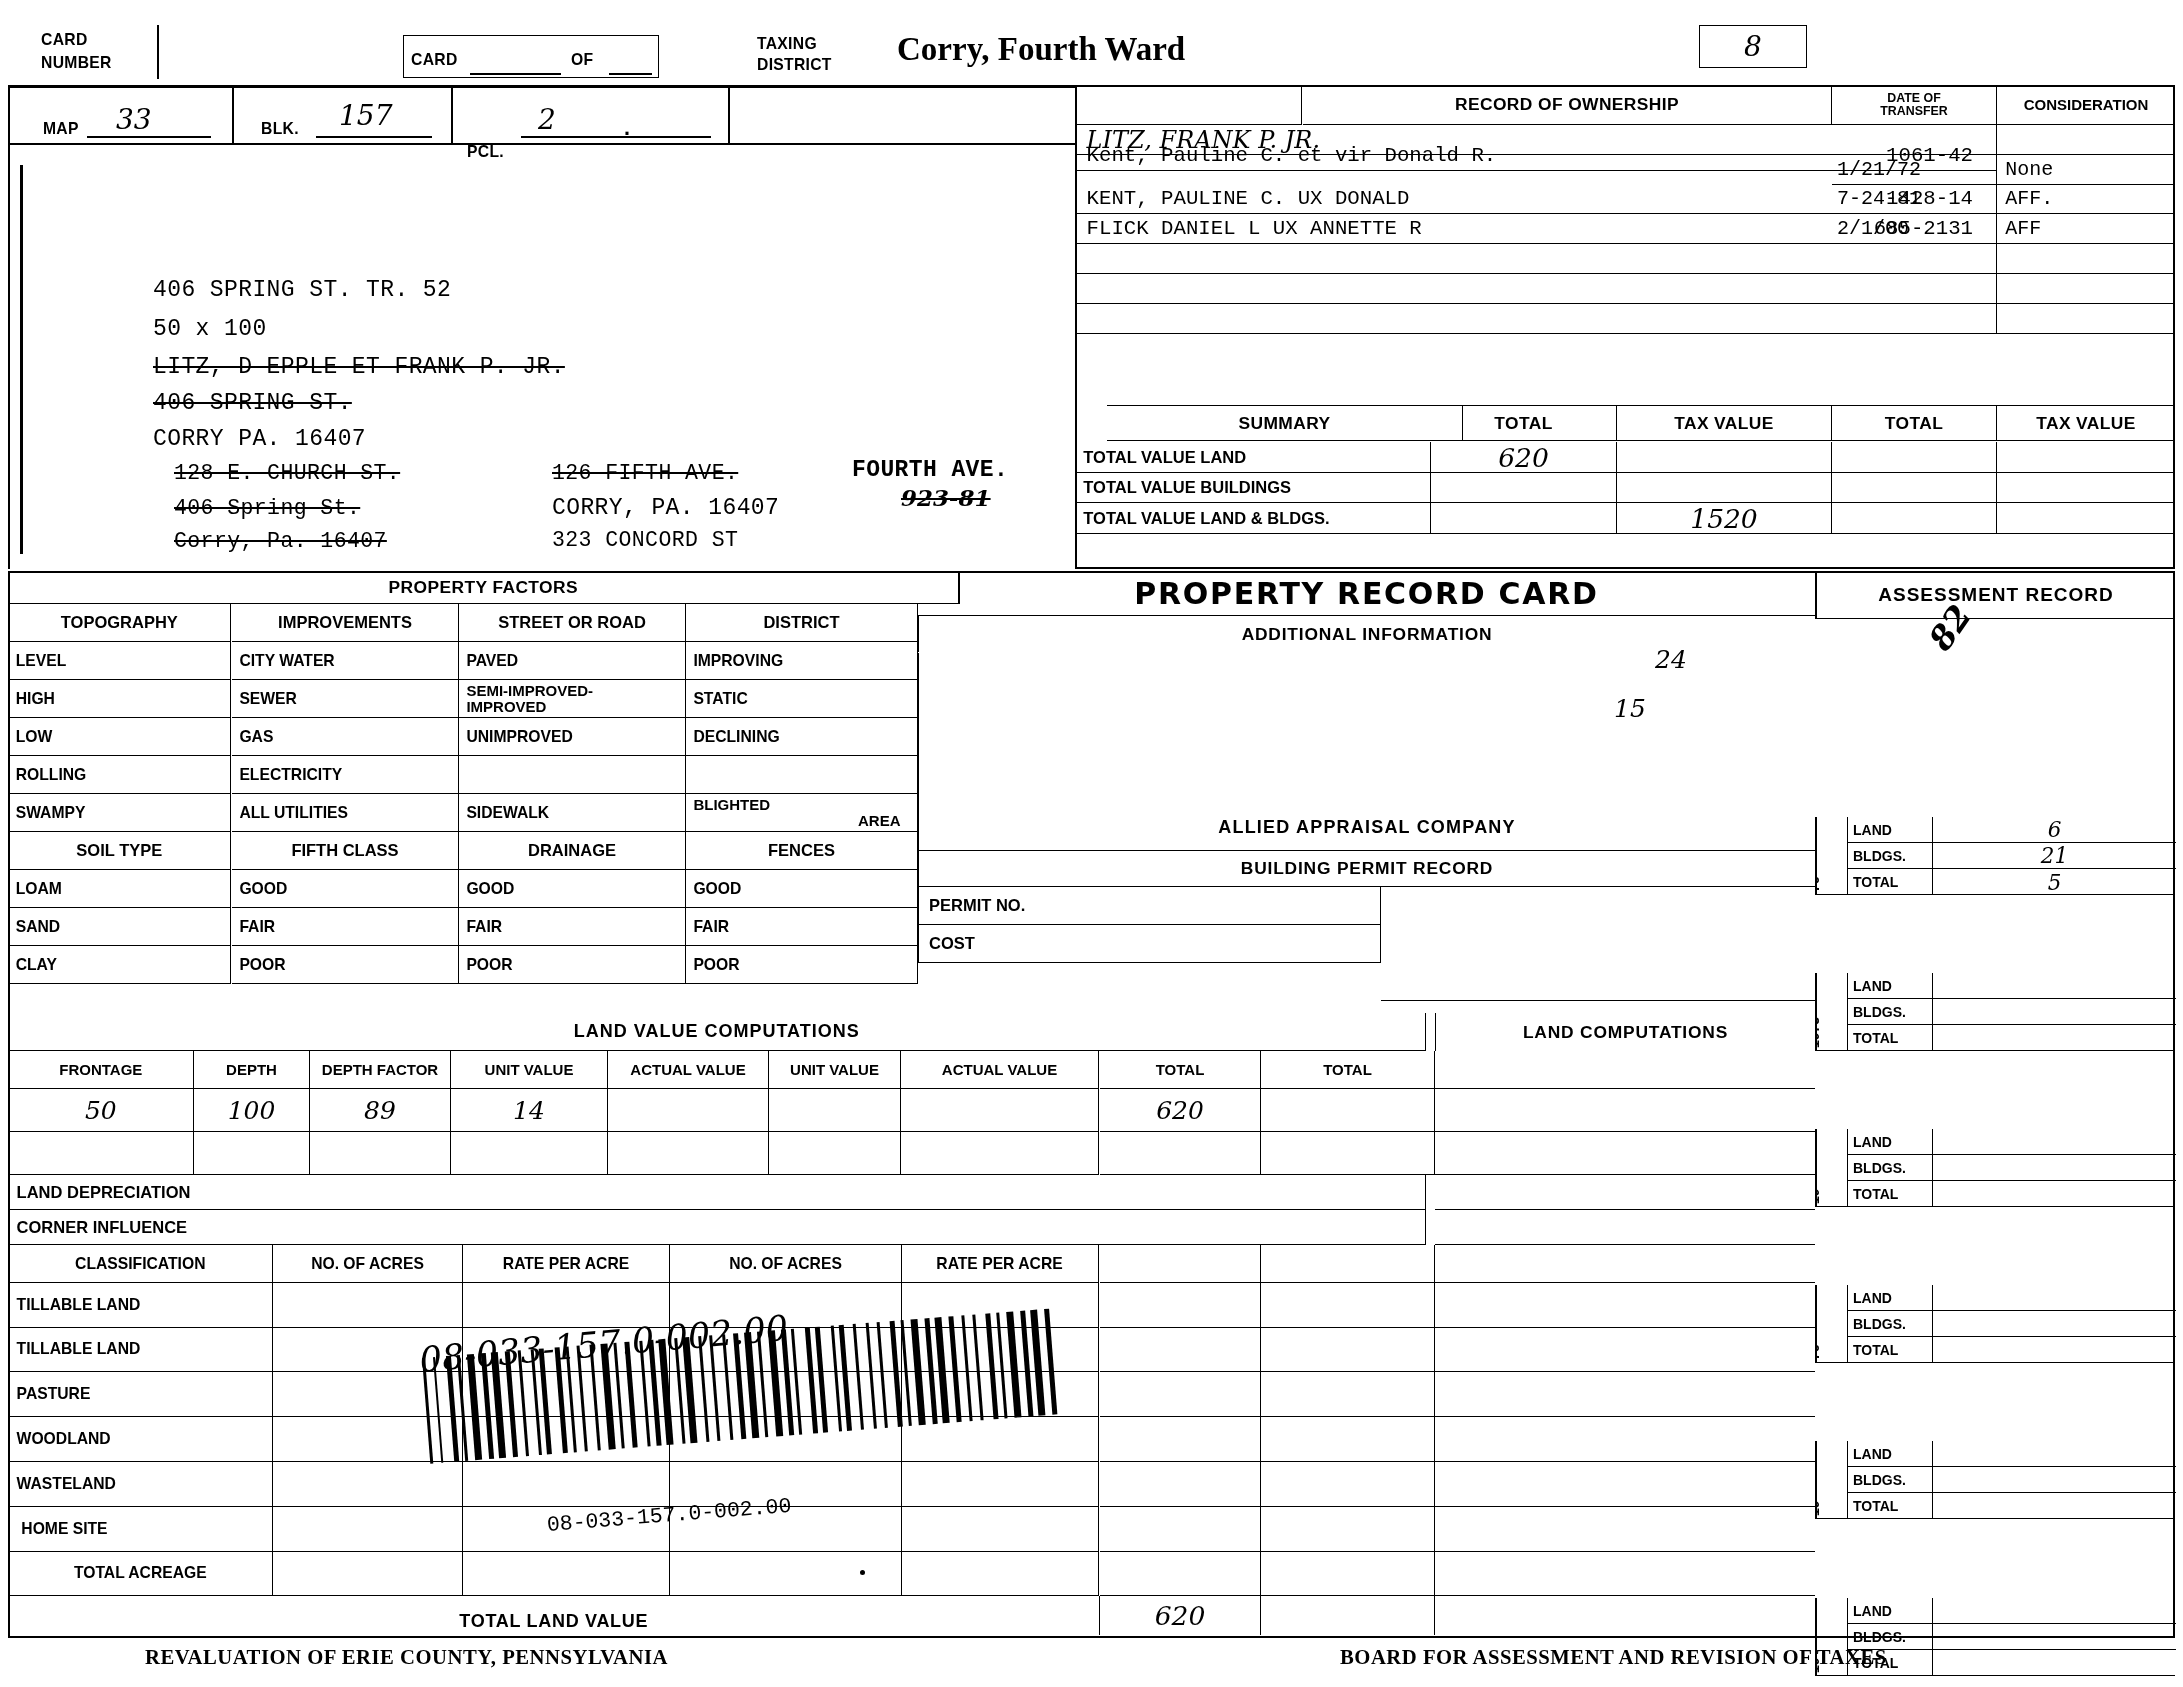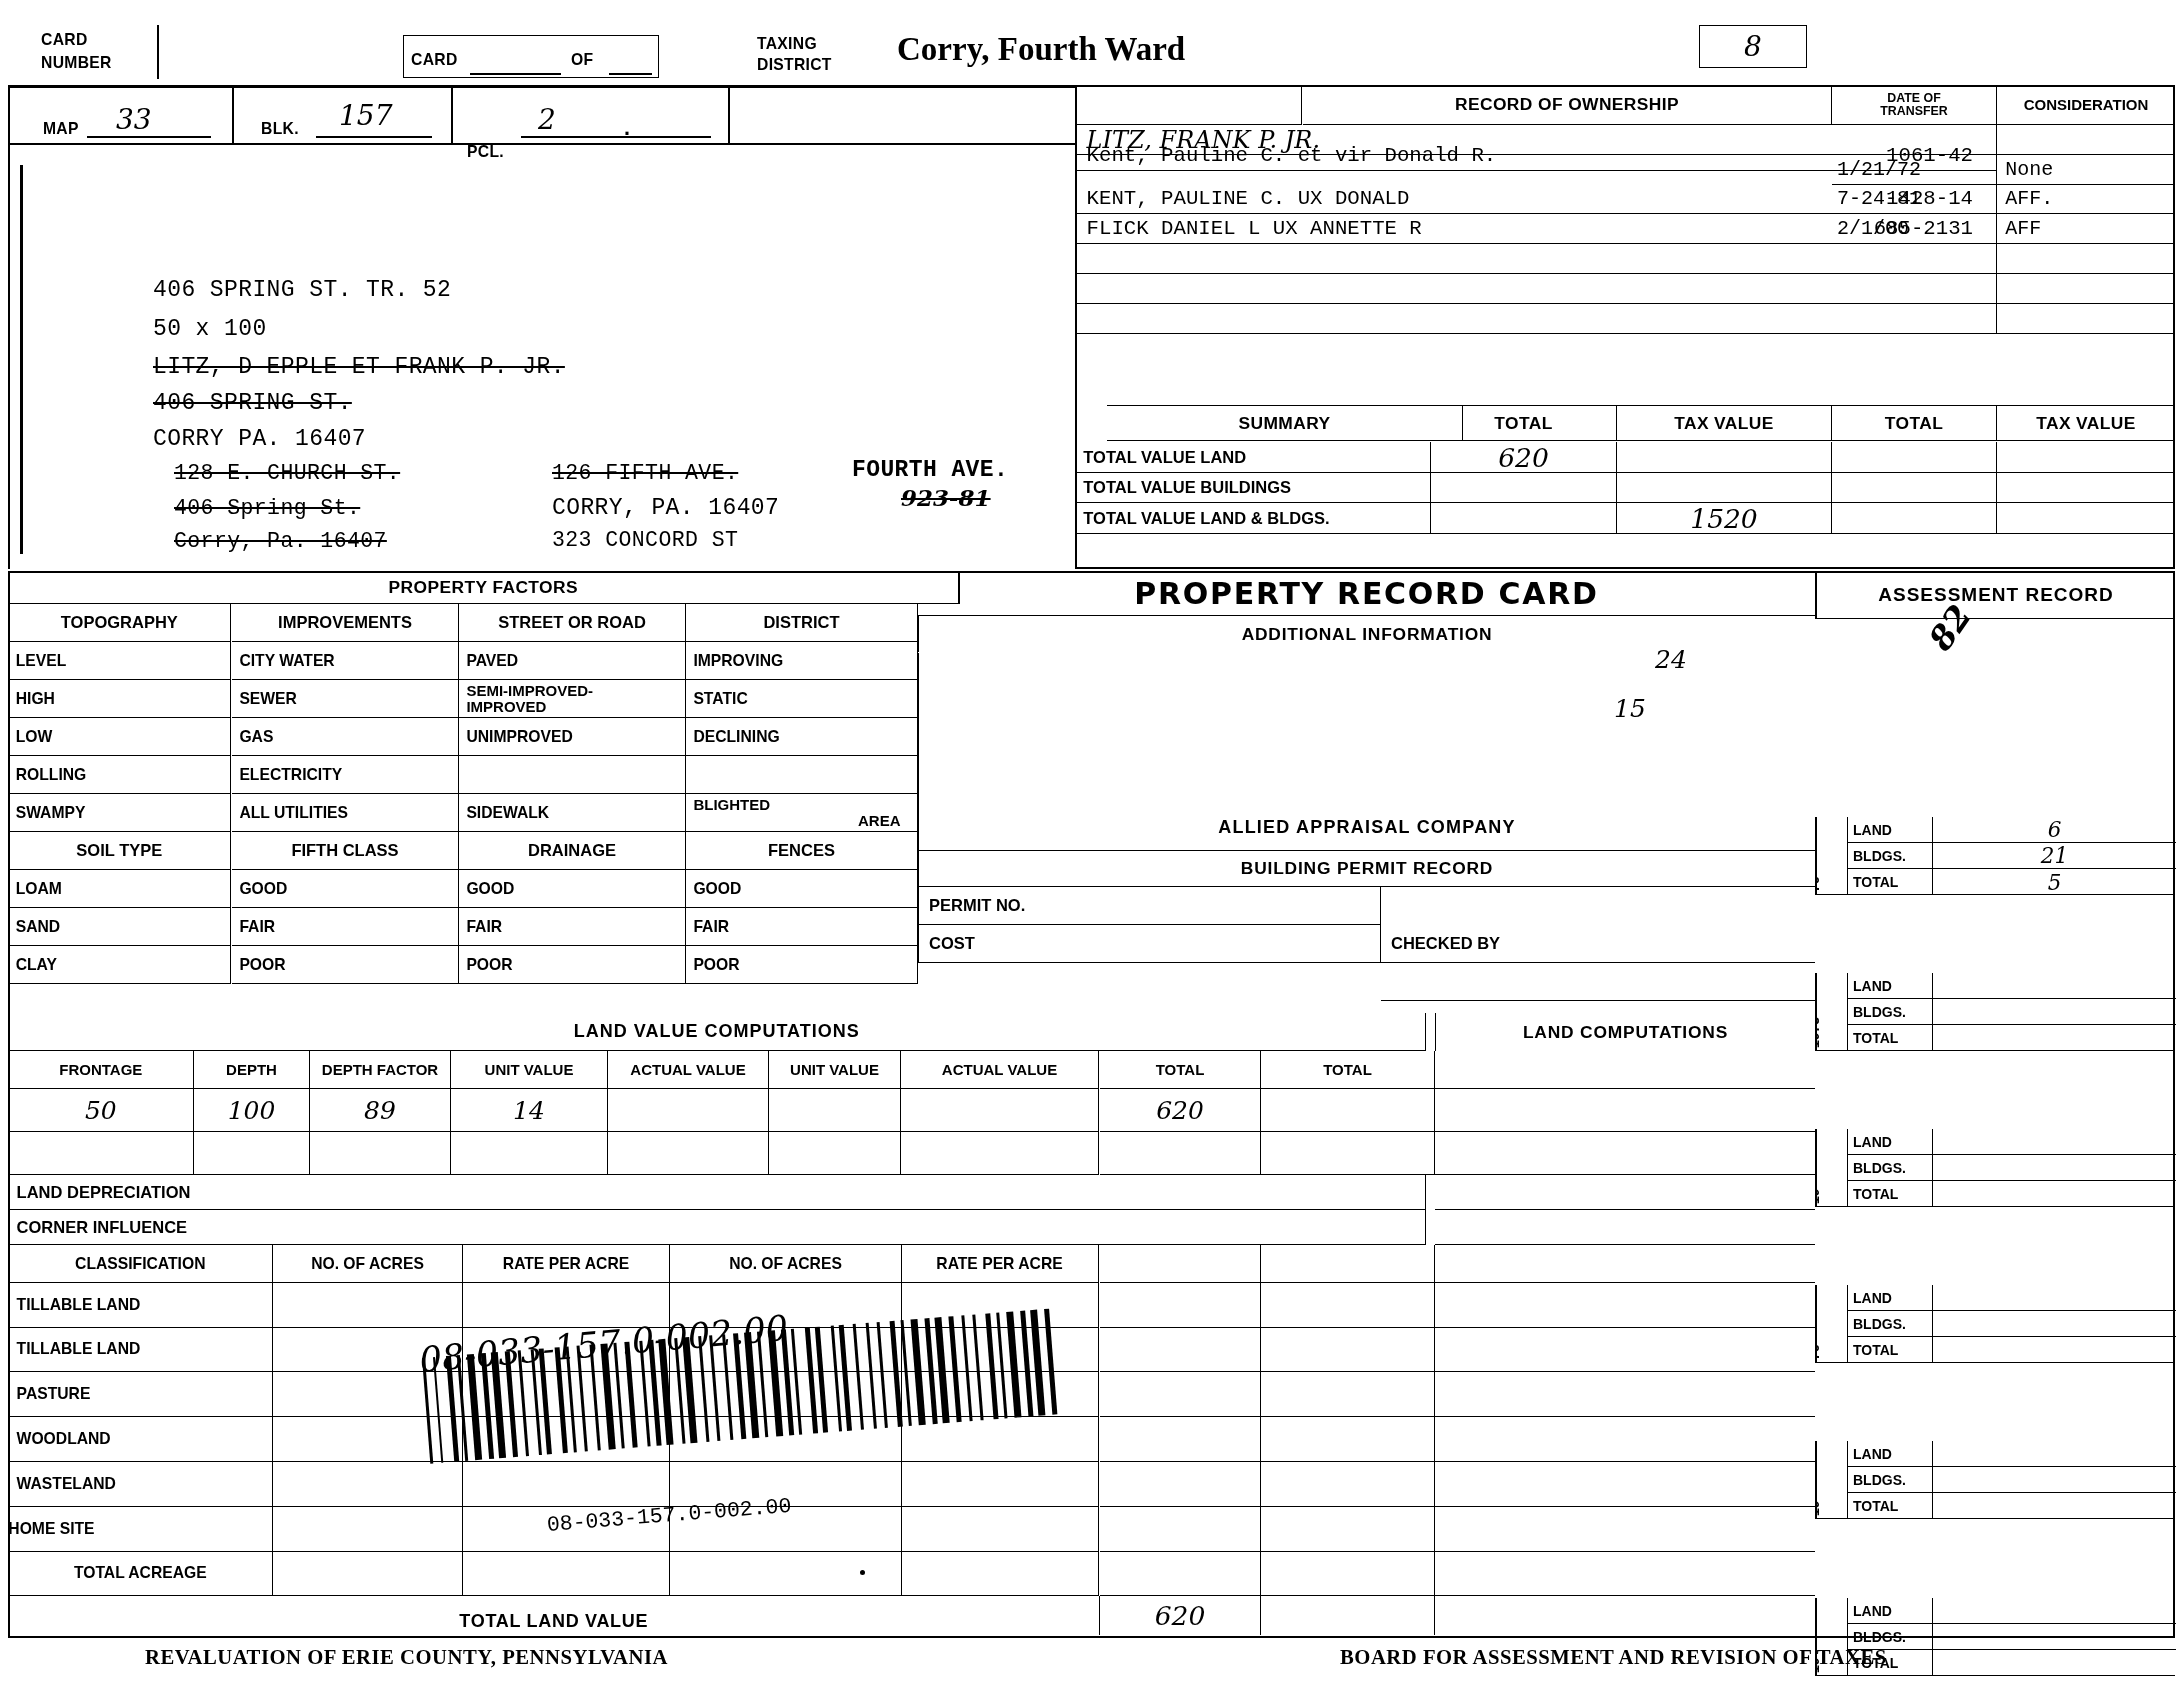--- a/index.html
+++ b/index.html
@@ -211,21 +211,20 @@
       <div style="position: absolute; box-sizing: border-box; left: 918px; top: 571px; width: 897px; height: 45px; border-bottom: 1.7px solid rgb(0, 0, 0); display: flex; align-items: center; justify-content: center; font-family: &quot;DejaVu Sans&quot;, sans-serif; font-weight: bold; font-size: 30px; letter-spacing: 1.7px;">PROPERTY RECORD CARD</div>
       <div style="position: absolute; box-sizing: border-box; left: 918px; top: 616px; width: 897px; height: 36px; display: flex; align-items: center; justify-content: center; font-size: 17.4px; font-weight: bold; letter-spacing: 0.8px; border-left: 1.7px solid rgb(0, 0, 0);">ADDITIONAL INFORMATION</div>
       <div style="box-sizing: border-box; left: 918px; top: 653px; width: 897px; height: 198px; border-left: 1.7px solid rgb(0, 0, 0); border-bottom: 1.7px solid rgb(0, 0, 0); position: relative;">
         <div style="position: absolute; left: 50%; transform: translateX(-50%); bottom: 11.6px; font-size: 18px; font-weight: bold; letter-spacing: 1.2px; white-space: nowrap;">ALLIED APPRAISAL COMPANY</div>
         <div style="position: absolute; left: 736px; top: -8.3px; font-family: &quot;DejaVu Serif&quot;, serif; font-style: italic; font-size: 25px;">24</div>
         <div style="position: absolute; left: 695px; top: 41px; font-family: &quot;DejaVu Serif&quot;, serif; font-style: italic; font-size: 25px;">15</div>
       </div>
       <div style="position: absolute; box-sizing: border-box; left: 918px; top: 851px; width: 897px; height: 36px; border-left: 1.7px solid rgb(0, 0, 0); border-bottom: 1.7px solid rgb(0, 0, 0); display: flex; align-items: center; justify-content: center; font-size: 17.4px; font-weight: bold; letter-spacing: 0.8px;">BUILDING PERMIT RECORD</div>
       <div style="position: absolute; box-sizing: border-box; left: 918px; top: 887px; width: 463px; height: 38px; border-left: 1.7px solid rgb(0, 0, 0); border-right: 1.7px solid rgb(0, 0, 0); border-bottom: 1.7px solid rgb(0, 0, 0); display: flex; align-items: center; padding-left: 10px; font-size: 16.5px; font-weight: bold;">PERMIT NO.</div>
       <div style="position: absolute; box-sizing: border-box; left: 918px; top: 925px; width: 463px; height: 38px; border-left: 1.7px solid rgb(0, 0, 0); border-right: 1.7px solid rgb(0, 0, 0); border-bottom: 1.7px solid rgb(0, 0, 0); display: flex; align-items: center; padding-left: 10px; font-size: 16.5px; font-weight: bold;">COST</div>
-      <div style="position: absolute; box-sizing: border-box; left: 1381px; top: 925px; width: 434px; height: 38px; border-bottom: 1.7px solid rgb(0, 0, 0); display: flex; align-items: center; padding-left: 10px; font-size: 16.5px; font-weight: bold;">CHECKED BY</div>
       <div style="position: absolute; box-sizing: border-box; left: 1381px; top: 963px; width: 434px; height: 38px; border-bottom: 1.7px solid rgb(0, 0, 0); display: flex; align-items: center; padding-left: 10px; font-size: 16.5px; font-weight: bold;"></div>
       <div style="position: absolute; box-sizing: border-box; left: 1435px; top: 1013px; width: 380px; height: 38px; display: flex; align-items: center; justify-content: center; font-size: 17.4px; font-weight: bold; letter-spacing: 0.8px; border-left: 1.7px solid rgb(0, 0, 0);">LAND COMPUTATIONS</div>
     </div>
 
   <div id="assess-col">
       <div style="position: absolute; box-sizing: border-box; left: 1815px; top: 571px; width: 360px; height: 48px; border-left: 2.5px solid rgb(0, 0, 0); border-bottom: 1.7px solid rgb(0, 0, 0); display: flex; align-items: center; justify-content: center; font-size: 19px; font-weight: bold; letter-spacing: 1px;">ASSESSMENT RECORD</div>
       <div style="box-sizing: border-box; left: 1815px; top: 619px; width: 360px; height: 78px; border-left: 2.5px solid rgb(0, 0, 0); border-bottom: 1.7px solid rgb(0, 0, 0); position: relative;">
         <div style="box-sizing: border-box; left: 0px; top: 0px; width: 31px; height: 78px; border-right: 1.7px solid rgb(0, 0, 0); position: relative; overflow: hidden;">
           <div style="position: absolute; left: 5px; bottom: 3.3px; font-size: 14px; font-weight: bold; transform: rotate(-90deg); transform-origin: left bottom; white-space: nowrap;">76</div>
         </div>
@@ -406,21 +405,21 @@
       <div style="position: absolute; box-sizing: border-box; left: 1261px; top: 1417px; width: 174px; height: 45px; border-bottom: 1.7px solid rgb(0, 0, 0); border-right: 1.7px solid rgb(0, 0, 0);"></div>
       <div style="position: absolute; box-sizing: border-box; left: 1435px; top: 1417px; width: 380px; height: 45px; border-bottom: 1.7px solid rgb(0, 0, 0);"></div>
       <div style="position: absolute; box-sizing: border-box; left: 8.3px; top: 1462px; width: 265px; height: 45px; border-bottom: 1.7px solid rgb(0, 0, 0); border-right: 1.7px solid rgb(0, 0, 0); display: flex; align-items: center; padding-left: 8.3px; font-size: 15.7px; font-weight: bold;">WASTELAND</div>
       <div style="position: absolute; box-sizing: border-box; left: 273px; top: 1462px; width: 190px; height: 45px; border-bottom: 1.7px solid rgb(0, 0, 0); border-right: 1.7px solid rgb(0, 0, 0);"></div>
       <div style="position: absolute; box-sizing: border-box; left: 463px; top: 1462px; width: 207px; height: 45px; border-bottom: 1.7px solid rgb(0, 0, 0); border-right: 1.7px solid rgb(0, 0, 0);"></div>
       <div style="position: absolute; box-sizing: border-box; left: 670px; top: 1462px; width: 232px; height: 45px; border-bottom: 1.7px solid rgb(0, 0, 0); border-right: 1.7px solid rgb(0, 0, 0);"></div>
       <div style="position: absolute; box-sizing: border-box; left: 901px; top: 1462px; width: 198px; height: 45px; border-bottom: 1.7px solid rgb(0, 0, 0); border-right: 1.7px solid rgb(0, 0, 0);"></div>
       <div style="position: absolute; box-sizing: border-box; left: 1100px; top: 1462px; width: 161px; height: 45px; border-bottom: 1.7px solid rgb(0, 0, 0); border-right: 1.7px solid rgb(0, 0, 0);"></div>
       <div style="position: absolute; box-sizing: border-box; left: 1261px; top: 1462px; width: 174px; height: 45px; border-bottom: 1.7px solid rgb(0, 0, 0); border-right: 1.7px solid rgb(0, 0, 0);"></div>
       <div style="position: absolute; box-sizing: border-box; left: 1435px; top: 1462px; width: 380px; height: 45px; border-bottom: 1.7px solid rgb(0, 0, 0);"></div>
-      <div style="position: absolute; box-sizing: border-box; left: 8.3px; top: 1507px; width: 265px; height: 45px; border-bottom: 1.7px solid rgb(0, 0, 0); border-right: 1.7px solid rgb(0, 0, 0); display: flex; align-items: center; padding-left: 0; font-size: 15.7px; font-weight: bold;">HOME SITE</div>
+      <div style="position: absolute; box-sizing: border-box; left: 8.3px; top: 1507px; width: 265px; height: 45px; border-bottom: 1.7px solid rgb(0, 0, 0); border-right: 1.7px solid rgb(0, 0, 0); display: flex; align-items: center; padding-left: 13px; font-size: 15.7px; font-weight: bold;">HOME SITE</div>
       <div style="position: absolute; box-sizing: border-box; left: 273px; top: 1507px; width: 190px; height: 45px; border-bottom: 1.7px solid rgb(0, 0, 0); border-right: 1.7px solid rgb(0, 0, 0);"></div>
       <div style="position: absolute; box-sizing: border-box; left: 463px; top: 1507px; width: 207px; height: 45px; border-bottom: 1.7px solid rgb(0, 0, 0); border-right: 1.7px solid rgb(0, 0, 0);"></div>
       <div style="position: absolute; box-sizing: border-box; left: 670px; top: 1507px; width: 232px; height: 45px; border-bottom: 1.7px solid rgb(0, 0, 0); border-right: 1.7px solid rgb(0, 0, 0);"></div>
       <div style="position: absolute; box-sizing: border-box; left: 901px; top: 1507px; width: 198px; height: 45px; border-bottom: 1.7px solid rgb(0, 0, 0); border-right: 1.7px solid rgb(0, 0, 0);"></div>
       <div style="position: absolute; box-sizing: border-box; left: 1100px; top: 1507px; width: 161px; height: 45px; border-bottom: 1.7px solid rgb(0, 0, 0); border-right: 1.7px solid rgb(0, 0, 0);"></div>
       <div style="position: absolute; box-sizing: border-box; left: 1261px; top: 1507px; width: 174px; height: 45px; border-bottom: 1.7px solid rgb(0, 0, 0); border-right: 1.7px solid rgb(0, 0, 0);"></div>
       <div style="position: absolute; box-sizing: border-box; left: 1435px; top: 1507px; width: 380px; height: 45px; border-bottom: 1.7px solid rgb(0, 0, 0);"></div>
       <div style="position: absolute; box-sizing: border-box; left: 8.3px; top: 1551px; width: 265px; height: 45px; border-bottom: 1.7px solid rgb(0, 0, 0); border-right: 1.7px solid rgb(0, 0, 0); display: flex; align-items: center; justify-content: center; font-size: 15.7px; font-weight: bold;">TOTAL ACREAGE</div>
       <div style="position: absolute; box-sizing: border-box; left: 273px; top: 1551px; width: 190px; height: 45px; border-bottom: 1.7px solid rgb(0, 0, 0); border-right: 1.7px solid rgb(0, 0, 0);"></div>
       <div style="position: absolute; box-sizing: border-box; left: 463px; top: 1551px; width: 207px; height: 45px; border-bottom: 1.7px solid rgb(0, 0, 0); border-right: 1.7px solid rgb(0, 0, 0);"></div>

